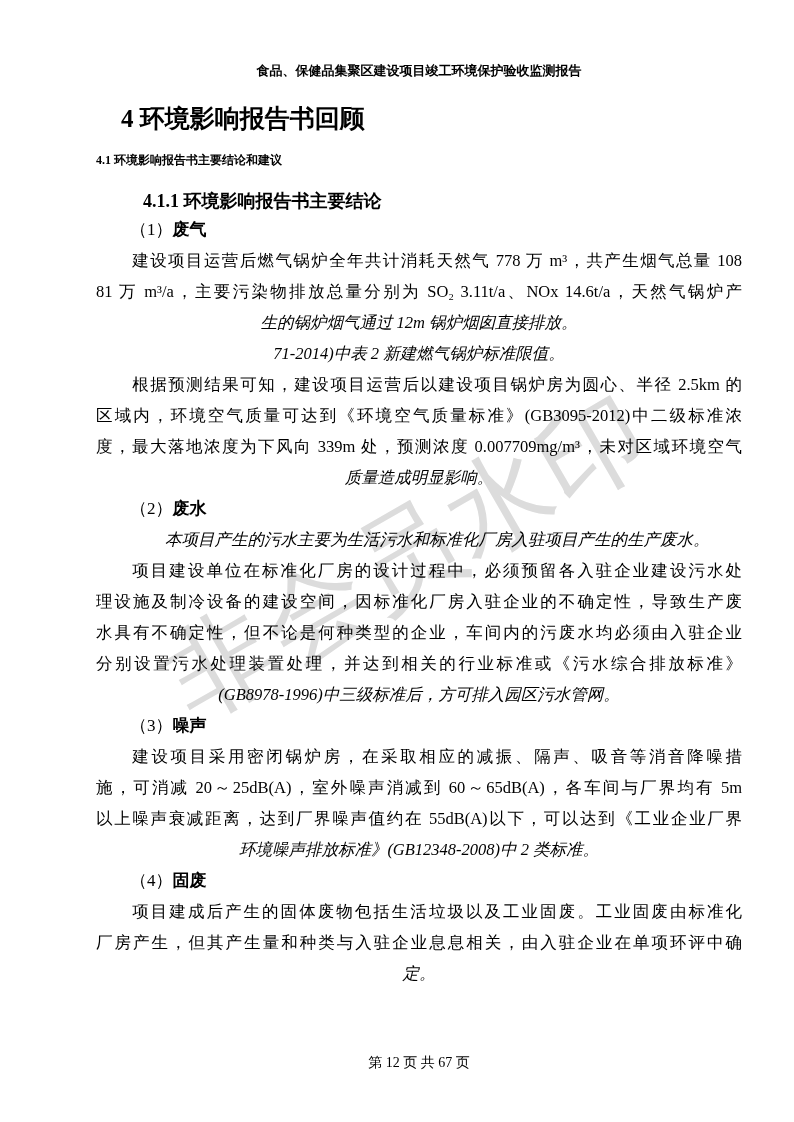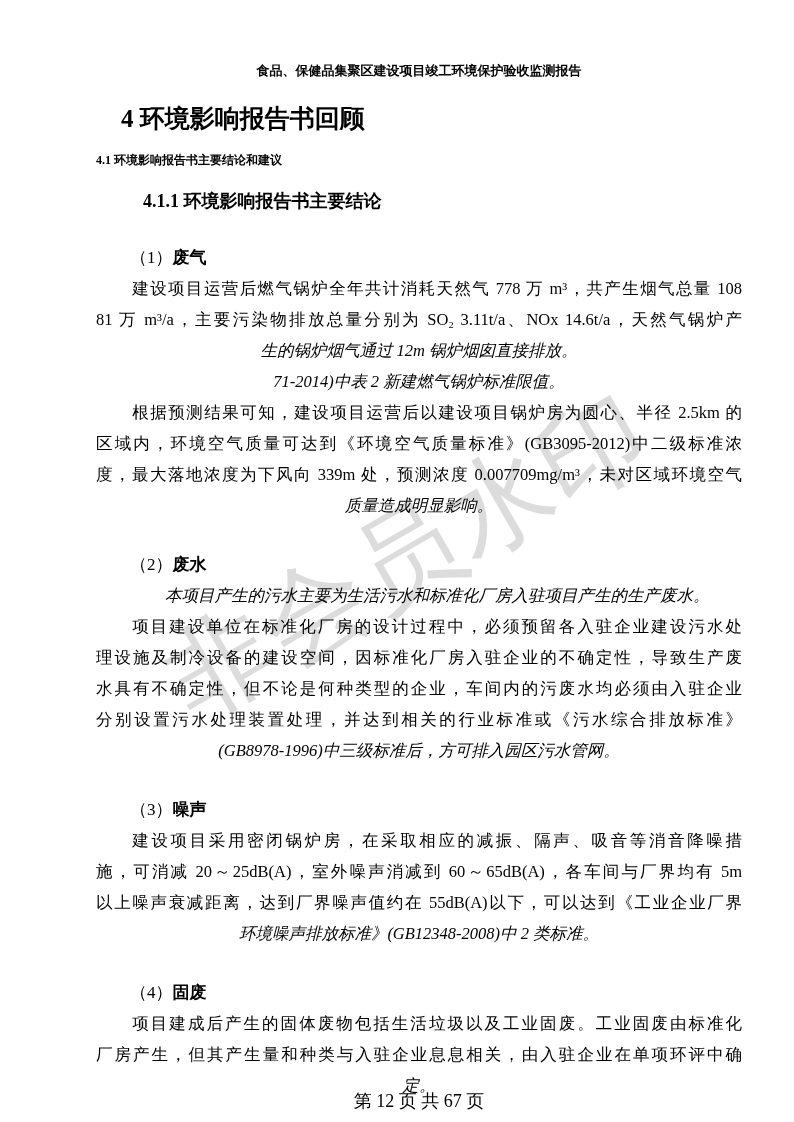--- a/index.html
+++ b/index.html
@@ -57,40 +57,39 @@
     font-size: 18px;
     font-weight: bold;
     line-height: 26px;
   }
   .doc-body { font-size: 16.5px; }
   .item-heading {
     line-height: 31px;
     height: 31px;
     padding-left: 2em;
     font-size: 17px;
-    margin-top: 28px;
   }
   .item-heading .num { font-weight: normal; }
   .item-heading .word { font-weight: bold; font-family: "Liberation Sans", "DejaVu Sans", sans-serif; }
   .tline {
     line-height: 31px;
     height: 31px;
     overflow: hidden;
     text-align: justify;
     text-align-last: justify;
   }
   .tline.first { text-indent: 2.2em; }
   .tline.last { text-align: center; text-align-last: auto; font-style: italic; }
   .page-footer {
     position: absolute;
     left: 0;
     right: 0;
-    top: 1092px;
+    top: 1054px;
     text-align: center;
-    font-size: 18px;
+    font-size: 14px;
     line-height: 18px;
     z-index: 1;
     padding-left: 44px;
   }
 </style>
 </head>
 <body>
 
 <div class="page" style="color: rgb(0, 0, 0);">
   <div class="watermark" style="color: rgb(220, 220, 220);">非会员水印</div>

